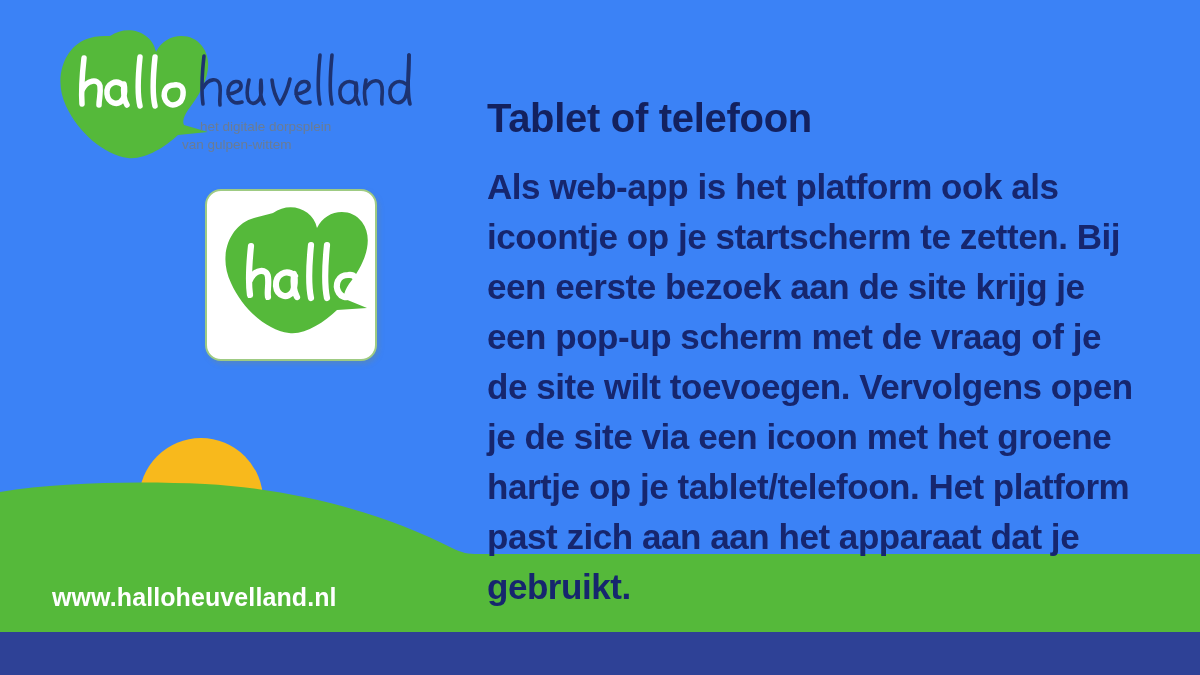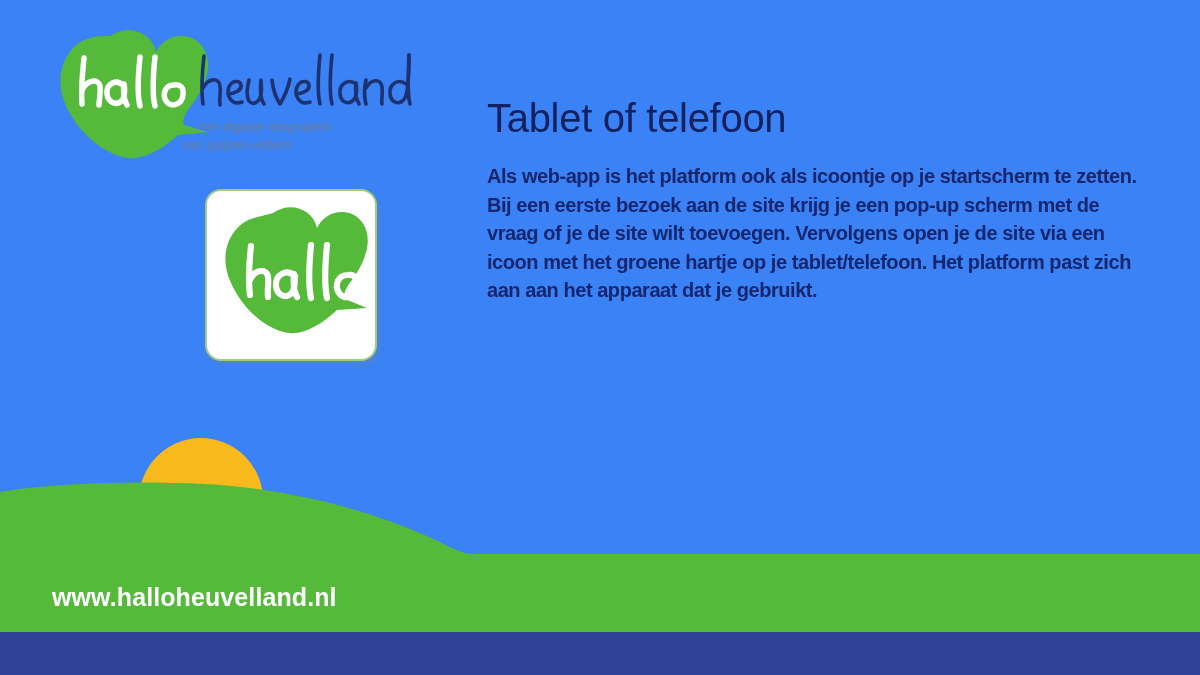--- a/index.html
+++ b/index.html
@@ -55,29 +55,29 @@
   
   .content {
     position: absolute;
     left: 487px;
     top: 96px;
     width: 660px;
   }
   .page-title {
     font-family: "Liberation Sans", sans-serif;
     font-size: 40px;
-    font-weight: normal;
+    font-weight: bold;
     color: #13215f;
     letter-spacing: -0.3px;
     line-height: 1.1;
     margin: 0 0 22px 0;
   }
   .body-copy {
     font-family: "Liberation Sans", sans-serif;
-    font-size: 20px;
+    font-size: 35px;
     font-weight: bold;
     color: #16266e;
     line-height: 1.43;
     margin: 0;
     letter-spacing: -0.45px;
     width: 650px;
   }
 
   
   .footer-url {

